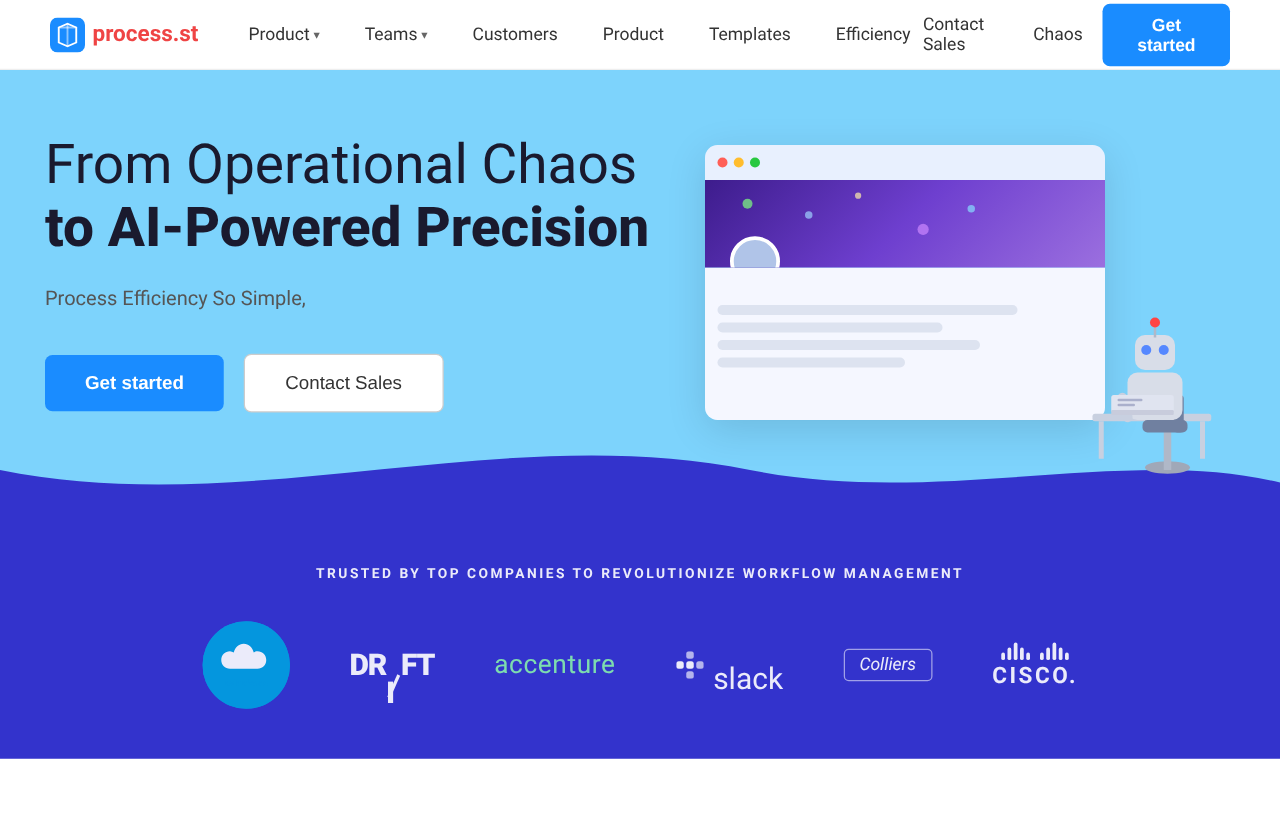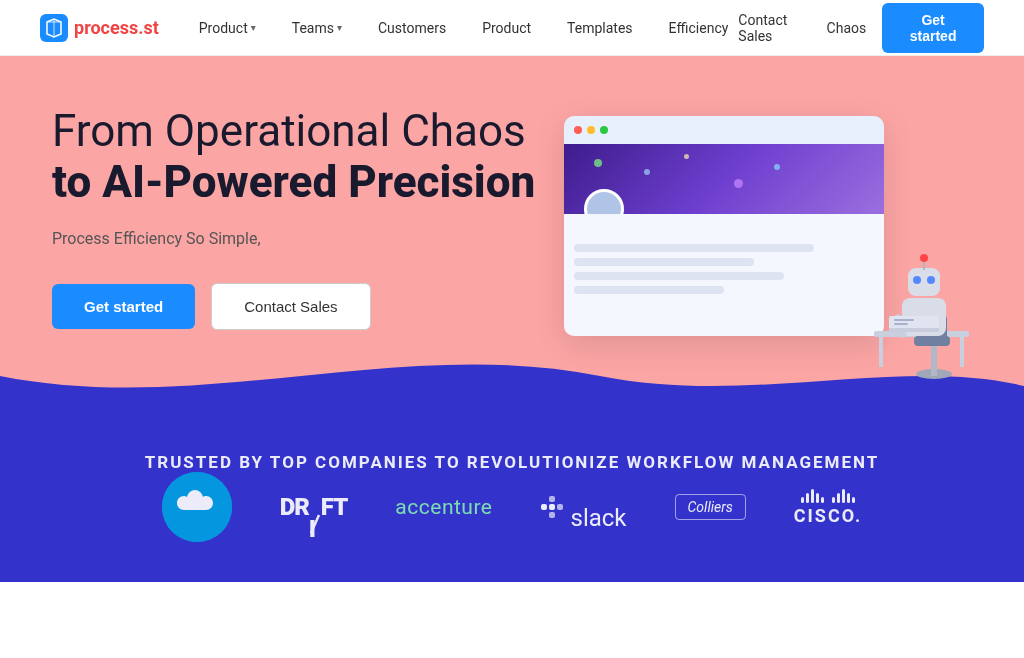--- a/index.html
+++ b/index.html
@@ -34,22 +34,22 @@
     .nav-link {
       font-size: 14px; color: #333; cursor: pointer; text-decoration: none;
     }
     .btn-get-started {
       background: #1a8cff; color: #fff; border: none; border-radius: 6px;
       padding: 9px 20px; font-size: 14px; font-weight: 600; cursor: pointer;
     }
 
     
     .hero {
-      position: relative; background: #fca5a5; overflow: hidden;
-      min-height: 360px; padding: 50px 60px 0 52px;
+      position: relative; background: #7dd3fc; overflow: hidden;
+      min-height: 360px; padding: 50px 60px 0 36px;
     }
     .hero-content {
       max-width: 520px; position: relative; z-index: 2;
     }
     .hero-title {
       font-size: 44px; line-height: 1.15; color: #1a1a2e; margin-bottom: 20px;
     }
     .hero-title-line1 { font-weight: 400; display: block; }
     .hero-title-line2 { font-weight: 800; display: block; }
     .hero-subtitle {
@@ -119,22 +119,22 @@
     .robot {
       position: absolute; right: 0; bottom: 0; width: 130px; height: 160px;
     }
 
     
     .trusted-section {
       background: #3333cc; padding: 36px 60px 40px 60px;
       display: flex; flex-direction: column; align-items: center;
     }
     .trusted-label {
-      font-size: 17px; font-weight: 700; letter-spacing: 2px; color: #fff;
-      text-align: left; opacity: 0.9;
+      font-size: 11px; font-weight: 700; letter-spacing: 2px; color: #fff;
+      margin-bottom: 32px; text-align: left; opacity: 0.9;
     }
     .logos-row {
       display: flex; align-items: center; justify-content: flex-start; gap: 48px; flex-wrap: nowrap;
     }
     .logo-item {
       display: flex; align-items: center; justify-content: center;
       opacity: 0.9;
     }
 
     

